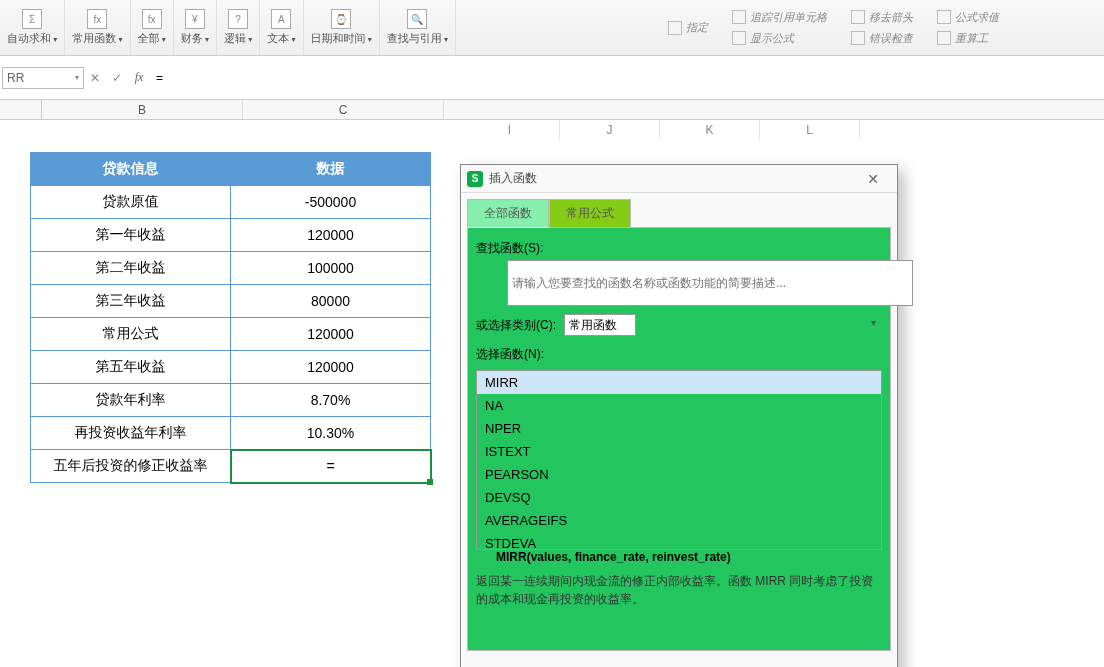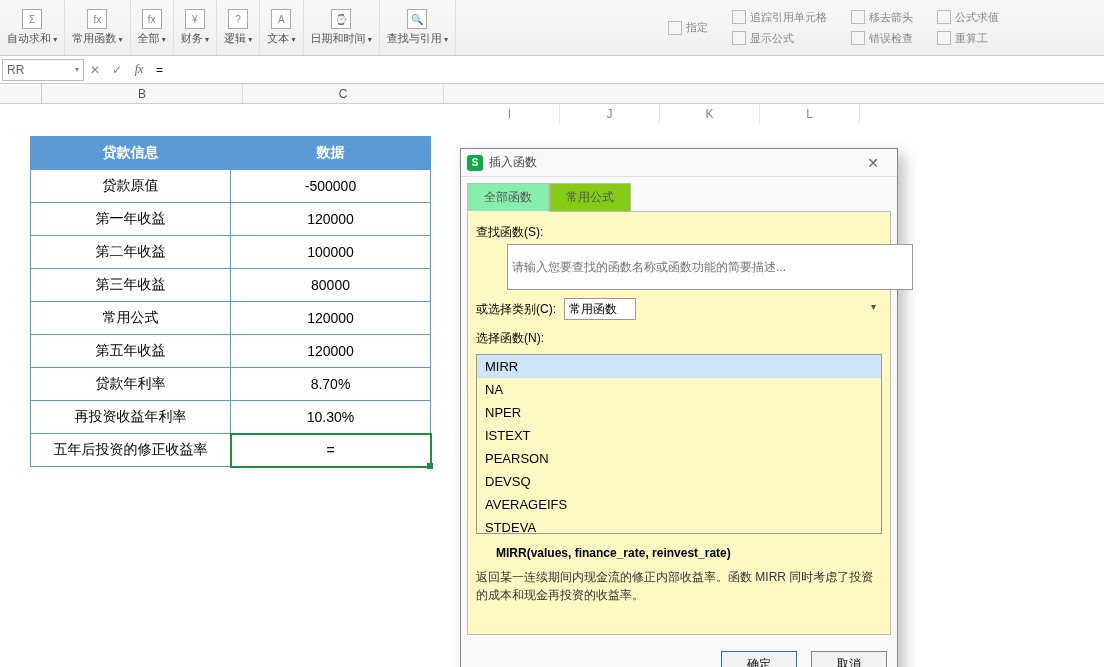--- a/index.html
+++ b/index.html
@@ -4,27 +4,27 @@
 <style>
 * { box-sizing: border-box; margin: 0; padding: 0; font-family: "Microsoft YaHei", "SimSun", Arial, sans-serif; }
 body { width: 1104px; height: 667px; background: #f5f5f5; position: relative; overflow: hidden; }
 
 
 .ribbon { height: 56px; background: linear-gradient(#f8f8f8,#efefef); border-bottom: 1px solid #d0d0d0; display: flex; align-items: stretch; font-size: 11px; color: #555; overflow: hidden;}
 .rib-group { display: flex; flex-direction: column; align-items: center; justify-content: center; padding: 0 7px; border-right: 1px solid #e0e0e0; white-space: nowrap;}
 .rib-icon { width: 20px; height: 20px; border: 1px solid #aaa; margin-bottom:2px; background:#fff; display:flex;align-items:center;justify-content:center;font-size:10px;color:#888;}
 .rib-label { font-size: 11px; color:#555;}
 .rib-drop::after { content:" ▾"; font-size:8px;}
-.rib-small { font-size:11px; color:#888; padding:2px 6px; display:flex; align-items:center; gap:4px;}
+.rib-small { font-size:11px; color:#888; padding:2px 6px; display:flex; align-items:center; gap:4px;font-style:italic;}
 .rib-small .sq { width:14px;height:14px;border:1px solid #bbb; background:#f5f5f5;}
 .rib-right { display:flex; flex-direction:column; justify-content:center; padding:0 6px; gap:2px;}
 .disabled { color:#bbb;}
 
 
-.formula-bar { height: 28px; background:#fff; border-bottom:1px solid #ccc; display:flex; align-items:center; font-size:12px;}
+.formula-bar { height: 44px; background:#fff; border-bottom:1px solid #ccc; display:flex; align-items:center; font-size:12px;}
 .name-box { width: 82px; height:22px; border:1px solid #bbb; margin-left:2px; padding:0 4px; display:flex;align-items:center; justify-content:space-between; color:#666;}
 .fb-btn { width:22px; height:22px; display:flex;align-items:center;justify-content:center; color:#888; cursor:pointer;}
 .fx-lbl { font-style:italic; font-family:"Times New Roman",serif; color:#666;}
 .formula-input { flex:1; height:22px; border:none; padding:0 6px; font-size:12px; outline:none;}
 
 
 .col-row { height:20px; display:flex; border-bottom:1px solid #ccc; background:#f7f7f7;}
 .corner { width:42px; border-right:1px solid #ccc;}
 .col-hdr { flex:0 0 201px; text-align:center; font-size:12px; color:#555; border-right:1px solid #ddd; line-height:20px;}
 .col-hdr:first-of-type { flex:0 0 42px;}
@@ -40,31 +40,31 @@
 td.rel { position:relative;}
 
 
 .dialog { position:absolute; left:460px; top:44px; width:438px; height:540px; background:#f9f9f9; border:1px solid #888; box-shadow:6px 6px 14px rgba(0,0,0,0.25); display:flex; flex-direction:column;}
 .dlg-title { height:28px; display:flex; align-items:center; padding:0 6px; border-bottom:1px solid #ddd; font-size:12px; color:#444;}
 .dlg-title .logo { width:16px;height:16px; background:#0bab47; border-radius:3px; margin-right:6px; color:#fff; font-size:10px; display:flex;align-items:center;justify-content:center; font-weight:bold;}
 .dlg-close { margin-left:auto; width:36px; text-align:center; color:#666; cursor:pointer; font-size:14px;}
 .tabs { display:flex; padding:6px 6px 0 6px; gap:0;}
 .tab { padding:5px 16px; font-size:12px; border:1px solid #bbb; border-bottom:none; background:#84cc16; color:#555;}
 .tab.active { background:#86efac; border-bottom:1px solid #fff; position:relative; z-index:2;}
-.tab-body { border:1px solid #bbb; margin:0 6px 6px 6px; padding:8px; background:#fef9c3; margin-top:-1px; flex:1; display:flex; flex-direction:column; font-size:12px;}
+.tab-body { border:1px solid #bbb; margin:0 6px 6px 6px; padding:8px; background:#22c55e; margin-top:-1px; flex:1; display:flex; flex-direction:column; font-size:12px;}
 .fld-label { margin:4px 0 3px 0;}
 .search-inp { width:100%; border:1px solid #999; padding:15px 4px; font-size:12px; color:#888;margin-left:31px;}
 .cat-row { display:flex; align-items:center; margin-top:8px; gap:8px;}
 .cat-select { flex:1; border:1px solid #999; height:22px; padding:0 18px 0 4px; font-size:12px; background:#fff; appearance:none; position:relative;}
 .sel-wrap { position:relative; flex:1;}
 .sel-wrap::after { content:"▾"; position:absolute; right:6px; top:3px; font-size:10px; color:#555; pointer-events:none;}
 .func-list { border:1px solid #999; height:180px; overflow-y:scroll; margin-top:4px; font-size:13px;}
 .func-item { padding:4px 8px; cursor:pointer;}
 .func-item.sel { background:#cde5f7;}
-.func-sig { font-weight:bold; margin-top:12px; font-size:12px;padding-left:20px;}
+.func-sig { font-weight:bold; font-size:12px;padding-left:20px;}
 .func-desc { margin-top:8px; font-size:12px; color:#333; line-height:1.5;}
 .dlg-actions { display:flex; justify-content:flex-end; gap:14px; padding:10px;}
 .dlg-btn { width:76px; height:26px; border:1px solid #888; background:#f2f2f2; font-size:12px; cursor:pointer;}
 .dlg-btn.primary { border:1.5px solid #2a6db3;}
 
 
 .col-letters { position:absolute; left:0; right:0; top:0; display:flex; height:20px; color:#888; font-size:12px;}
 .col-letters span { width:100px; text-align:center; border-right:1px solid #e5e5e5; line-height:20px;}
 </style>
 </head>

